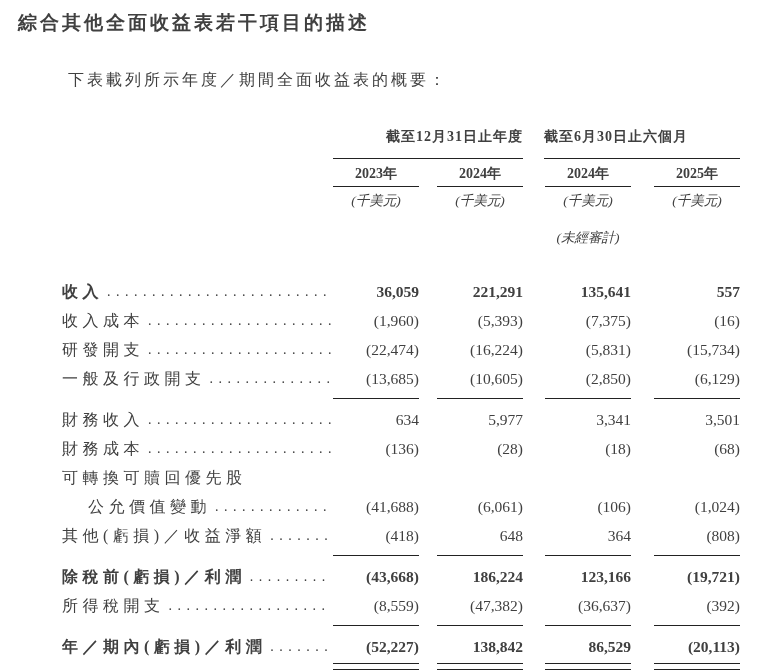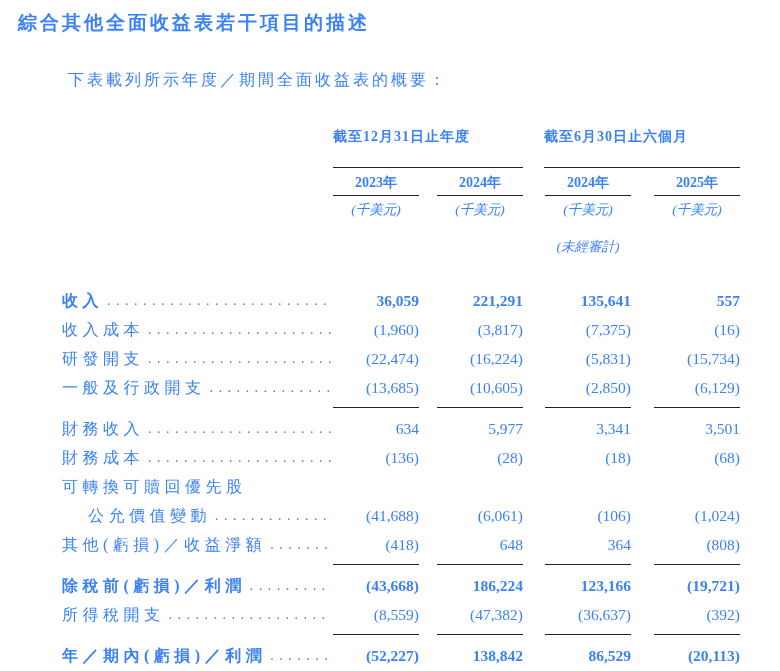--- a/index.html
+++ b/index.html
@@ -1,35 +1,35 @@
 <!DOCTYPE html>
 <html><head>
 <meta charset="utf-8">
 <style>
   html,body{margin:0;padding:0;background:#fff;}
   .sheet{
     position:relative;width:780px;height:671px;background:#ffffff;
-    font-family:"Liberation Serif","DejaVu Serif",serif;color:#3b82f6;
+    font-family:"Liberation Serif","DejaVu Serif",serif;color:#404040;
     overflow:hidden;
   }
   .title{
     position:absolute;left:18px;top:10px;margin:0;
     font-size:19px;font-weight:bold;letter-spacing:3px;
   }
   .intro{
     position:absolute;left:68px;top:70px;margin:0;
     font-size:16px;letter-spacing:3px;
   }
   .tbl{position:absolute;left:62px;top:128px;width:678px;}
   .trow{display:grid;grid-template-columns:271px 86px 104px 108px 109px;}
   .c{min-height:1px;}
 
   
   .ghead{font-size:14px;font-weight:bold;letter-spacing:1px;}
-  .grp1{grid-column:2/4;text-align:left;border-bottom:1.4px solid #222;padding-bottom:21px;}
+  .grp1{grid-column:2/4;text-align:right;border-bottom:1.4px solid #222;padding-bottom:12px;}
   .grp2{grid-column:4/6;display:flex;justify-content:flex-end;}
   .grp2in{display:block;width:196px;text-align:left;border-bottom:1.4px solid #222;padding-bottom:3px;}
   .yr{
     width:86px;margin-left:auto;text-align:center;
     font-size:14px;font-weight:bold;border-bottom:1.4px solid #222;
     padding:6px 0 3px 0;
   }
   .unit{
     width:86px;margin-left:auto;text-align:center;
     font-size:13.5px;font-style:italic;padding-top:5px;white-space:nowrap;
@@ -139,21 +139,21 @@
           <div class="c num"><span>221,291</span></div>
           <div class="c num"><span>135,641</span></div>
           <div class="c num"><span>557</span></div>
         </div>
         <div class="trow drow">
           <div class="c lblc">
             <span class="lbltext">收入成本</span>
             <span class="dots"></span>
           </div>
           <div class="c num"><span>(1,960)</span></div>
-          <div class="c num"><span>(3,817)</span></div>
+          <div class="c num"><span>(5,393)</span></div>
           <div class="c num"><span>(7,375)</span></div>
           <div class="c num"><span>(16)</span></div>
         </div>
         <div class="trow drow">
           <div class="c lblc">
             <span class="lbltext">研發開支</span>
             <span class="dots"></span>
           </div>
           <div class="c num"><span>(22,474)</span></div>
           <div class="c num"><span>(16,224)</span></div>

